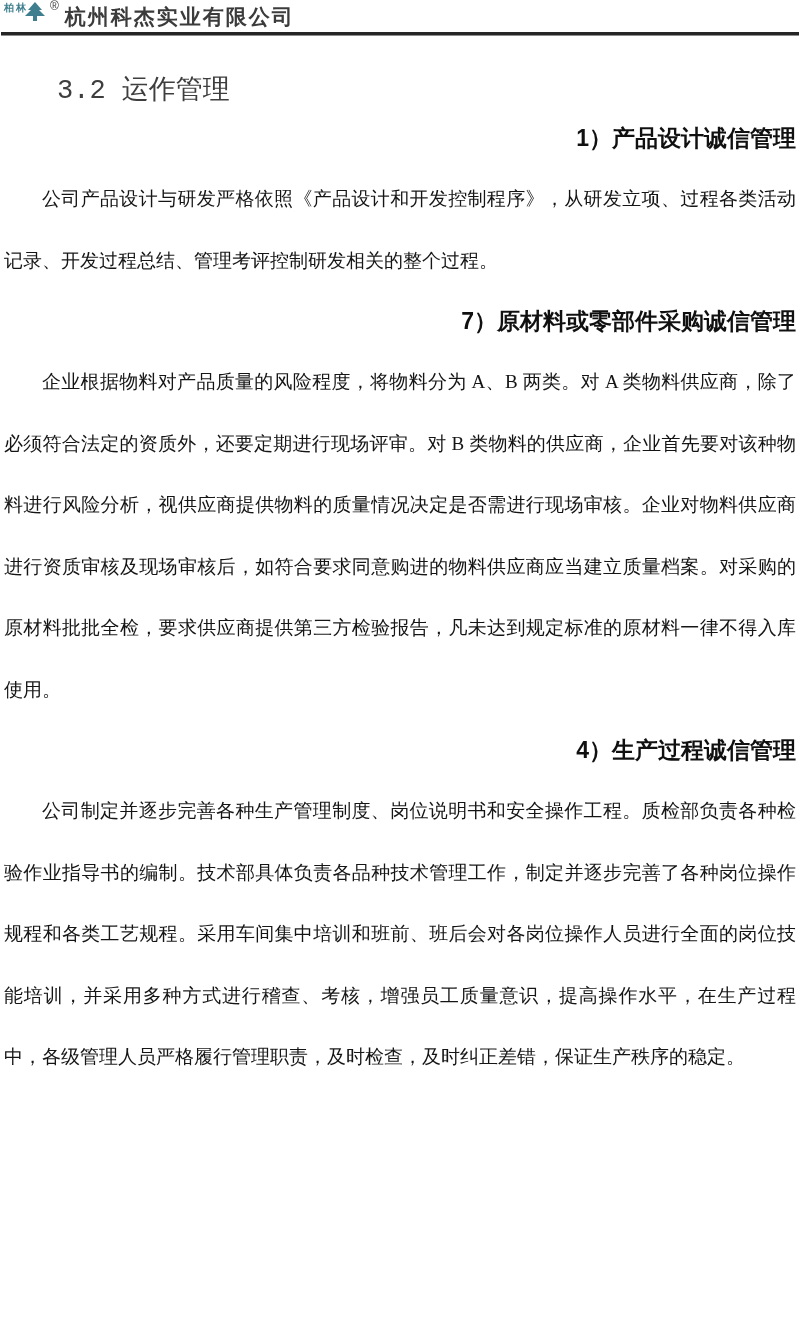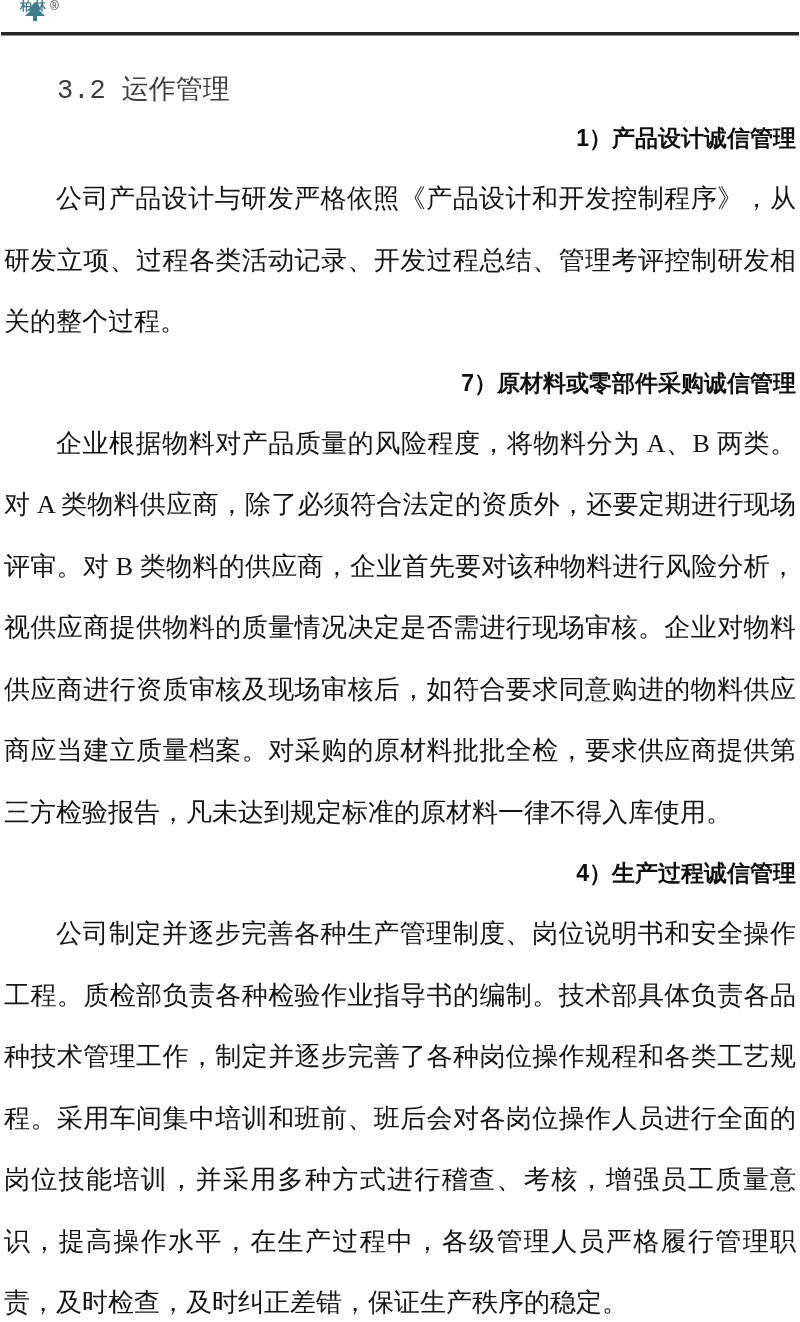--- a/index.html
+++ b/index.html
@@ -23,28 +23,27 @@
     margin: 2px 0 0 3px;
     flex: 0 0 auto;
   }
   .logo .tree {
     position: absolute;
     left: 19px; top: 0;
   }
   .logo .chars {
     position: absolute;
     left: 1px; top: 1px;
-    font-size: 12px;
+    font-size: 10px;
     line-height: 9px;
     font-weight: bold;
     letter-spacing: 2px;
     color: #3e7e8e;
-    font-family: Liberation Mono, monospace;
+    font-family: Liberation Sans, sans-serif;
     white-space: nowrap;
-    margin-left: 16px;
   }
   .reg-mark {
     font-size: 12px;
     line-height: 12px;
     color: #3a3a3a;
     margin: 0 0 0 1px;
     font-family: "Liberation Sans", "DejaVu Sans", sans-serif;
   }
   .company-name {
     font-family: "Liberation Sans", "DejaVu Sans", sans-serif;
@@ -79,41 +78,42 @@
   .sub-heading {
     font-family: "Liberation Sans", "DejaVu Sans", sans-serif;
     font-size: 23px;
     font-weight: 700;
     line-height: 26px;
     color: #101010;
     margin: 17px 0 0 31px;
     text-align: right;
   }
   .para {
-    font-size: 26px;
+    font-size: 19px;
     line-height: 61.5px;
     margin: 17px 0 0 0;
     text-align: justify;
     text-indent: 2em;
     color: #151515;
   }
 </style>
 </head>
 <body>
 
 <header class="header">
   <div class="logo">
     <span class="chars">柏林</span>
     <svg class="tree" width="26" height="19" viewBox="0 0 26 19" aria-hidden="true">
       <polygon points="13,0 20,8 6,8" fill="#3e7e8e"></polygon>
       <polygon points="13,4 23,14 3,14" fill="#3e7e8e"></polygon>
       <rect x="11" y="13" width="4" height="6" fill="#3e7e8e"></rect>
     </svg>
   </div>
   <span class="reg-mark">®</span>
+  <span class="company-name">杭州科杰实业有限公司</span>
 </header>
 
 <div class="header-rule"></div>
 
 <main class="content">
 
   <h1 class="page-title">3.2 运作管理</h1>
 
   <section>
     <h2 class="sub-heading">1）产品设计诚信管理</h2>

